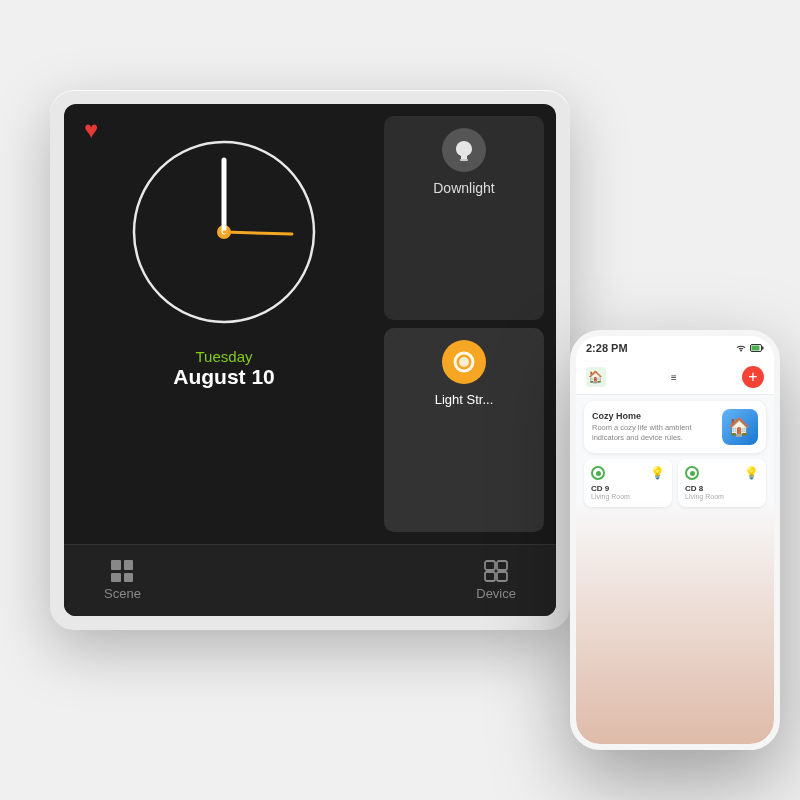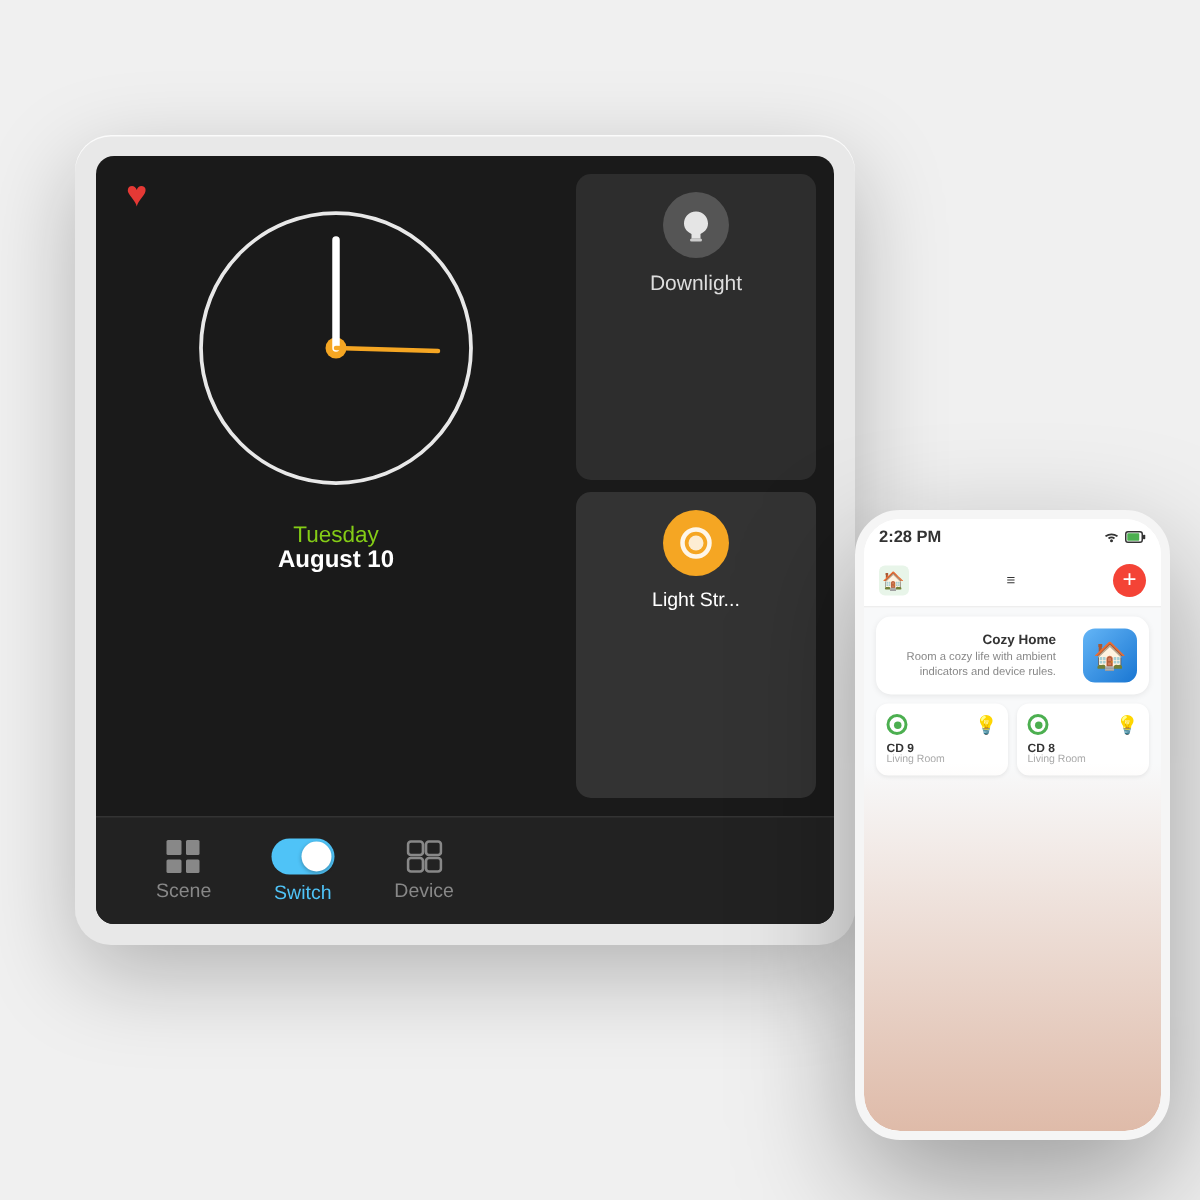--- a/index.html
+++ b/index.html
@@ -89,21 +89,21 @@
       color: #ccc;
     }
 
     .date-day {
       font-size: 15px;
       font-weight: 300;
       color: #84cc16;
     }
 
     .date-full {
-      font-size: 16px;
+      font-size: 21px;
       font-weight: 600;
       color: #fff;
       text-align: right;
     }
 
     
     .controls-section {
       width: 160px;
       display: flex;
       flex-direction: column;
@@ -154,21 +154,21 @@
       font-weight: 500;
       text-align: left;
     }
 
     
     .panel-nav {
       background: #222;
       height: 72px;
       display: flex;
       align-items: center;
-      justify-content: flex-start;
+      justify-content: space-between;
       padding: 0 20px;
       border-top: 1px solid #333;
     }
 
     .nav-item {
       display: flex;
       flex-direction: column;
       align-items: center;
       gap: 4px;
       cursor: pointer;
@@ -217,21 +217,21 @@
 
     .scene-grid-cell {
       background: #888;
       border-radius: 1px;
     }
 
     
     .phone-container {
       position: absolute;
       right: 20px;
-      bottom: 40px;
+      bottom: 50px;
       width: 210px;
       height: 420px;
       z-index: 10;
     }
 
     .phone-device {
       width: 210px;
       height: 420px;
       background: white;
       border-radius: 30px;
@@ -302,23 +302,22 @@
       line-height: 1;
     }
 
     .cozy-banner {
       background: white;
       margin: 6px 8px;
       border-radius: 10px;
       padding: 8px;
       display: flex;
       align-items: center;
-      gap: 18px;
+      gap: 0;
       box-shadow: 0 1px 4px rgba(0,0,0,0.08);
-      text-align: right;
     }
 
     .cozy-text {
       flex: 1;
     }
 
     .cozy-title {
       font-size: 9px;
       font-weight: 600;
       color: #333;
@@ -524,26 +523,20 @@
         <div class="nav-item">
           <div class="scene-grid">
             <div class="scene-grid-cell"></div>
             <div class="scene-grid-cell"></div>
             <div class="scene-grid-cell"></div>
             <div class="scene-grid-cell"></div>
           </div>
           <span class="nav-label">Scene</span>
         </div>
 
-        <div class="nav-item active">
-          <div class="toggle-switch">
-            <div class="toggle-knob"></div>
-          </div>
-          <span class="nav-label">Switch</span>
-        </div>
 
         <div class="nav-item">
           <svg width="24" height="22" viewBox="0 0 24 22">
             <rect x="1" y="1" width="10" height="9" rx="2" fill="none" stroke="#888" stroke-width="1.8"></rect>
             <rect x="13" y="1" width="10" height="9" rx="2" fill="none" stroke="#888" stroke-width="1.8"></rect>
             <rect x="1" y="12" width="10" height="9" rx="2" fill="none" stroke="#888" stroke-width="1.8"></rect>
             <rect x="13" y="12" width="10" height="9" rx="2" fill="none" stroke="#888" stroke-width="1.8"></rect>
           </svg>
           <span class="nav-label">Device</span>
         </div>

